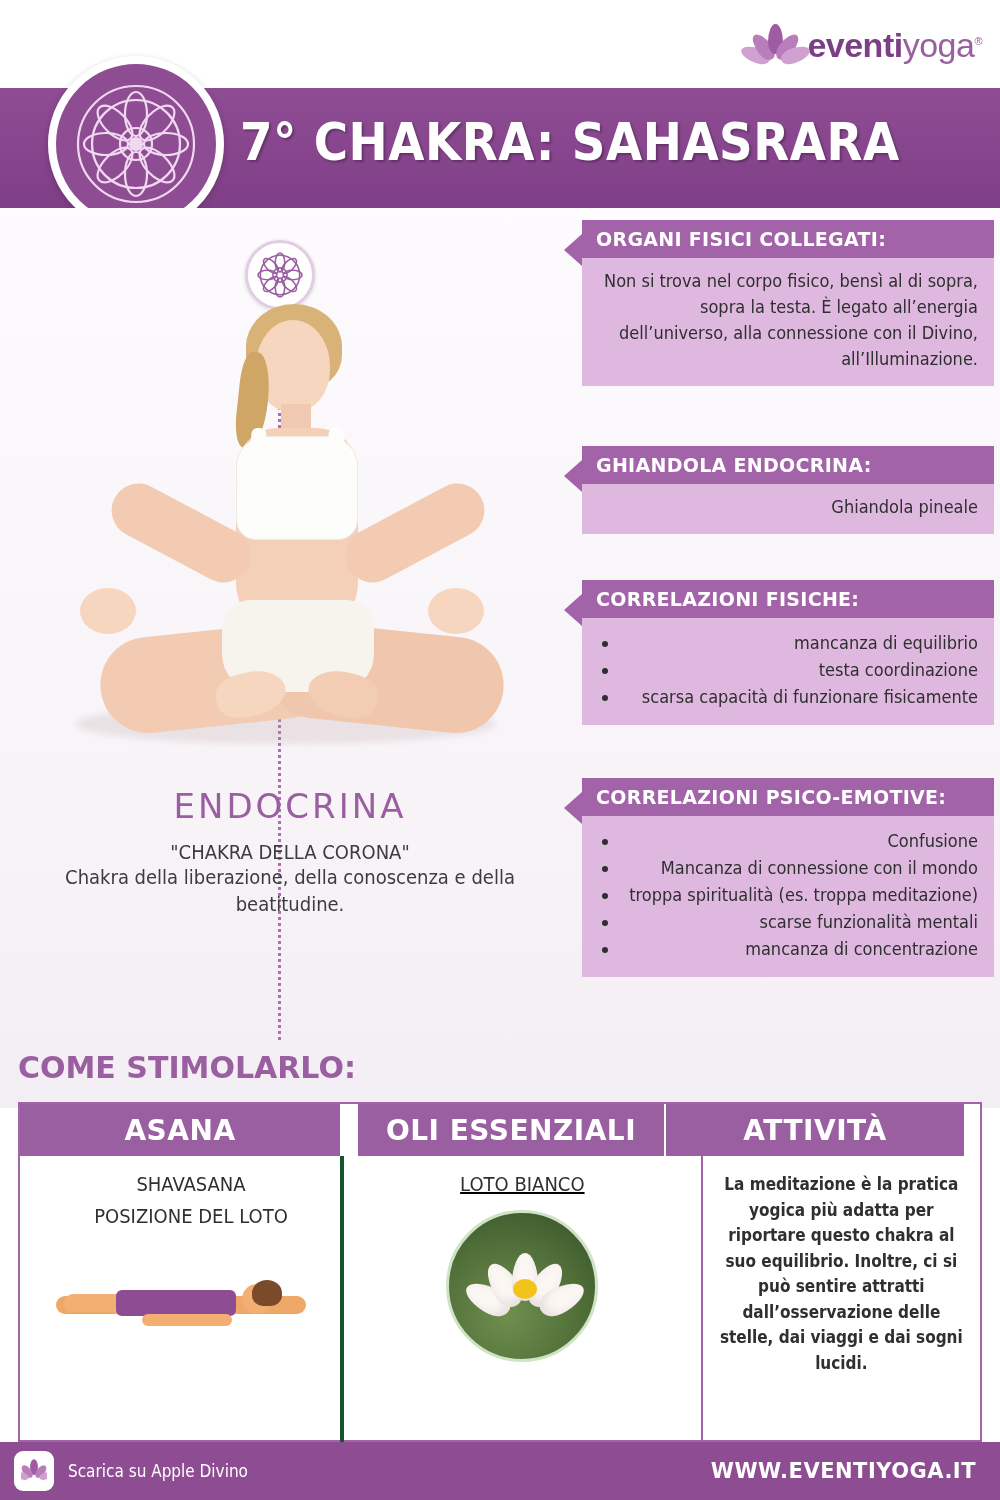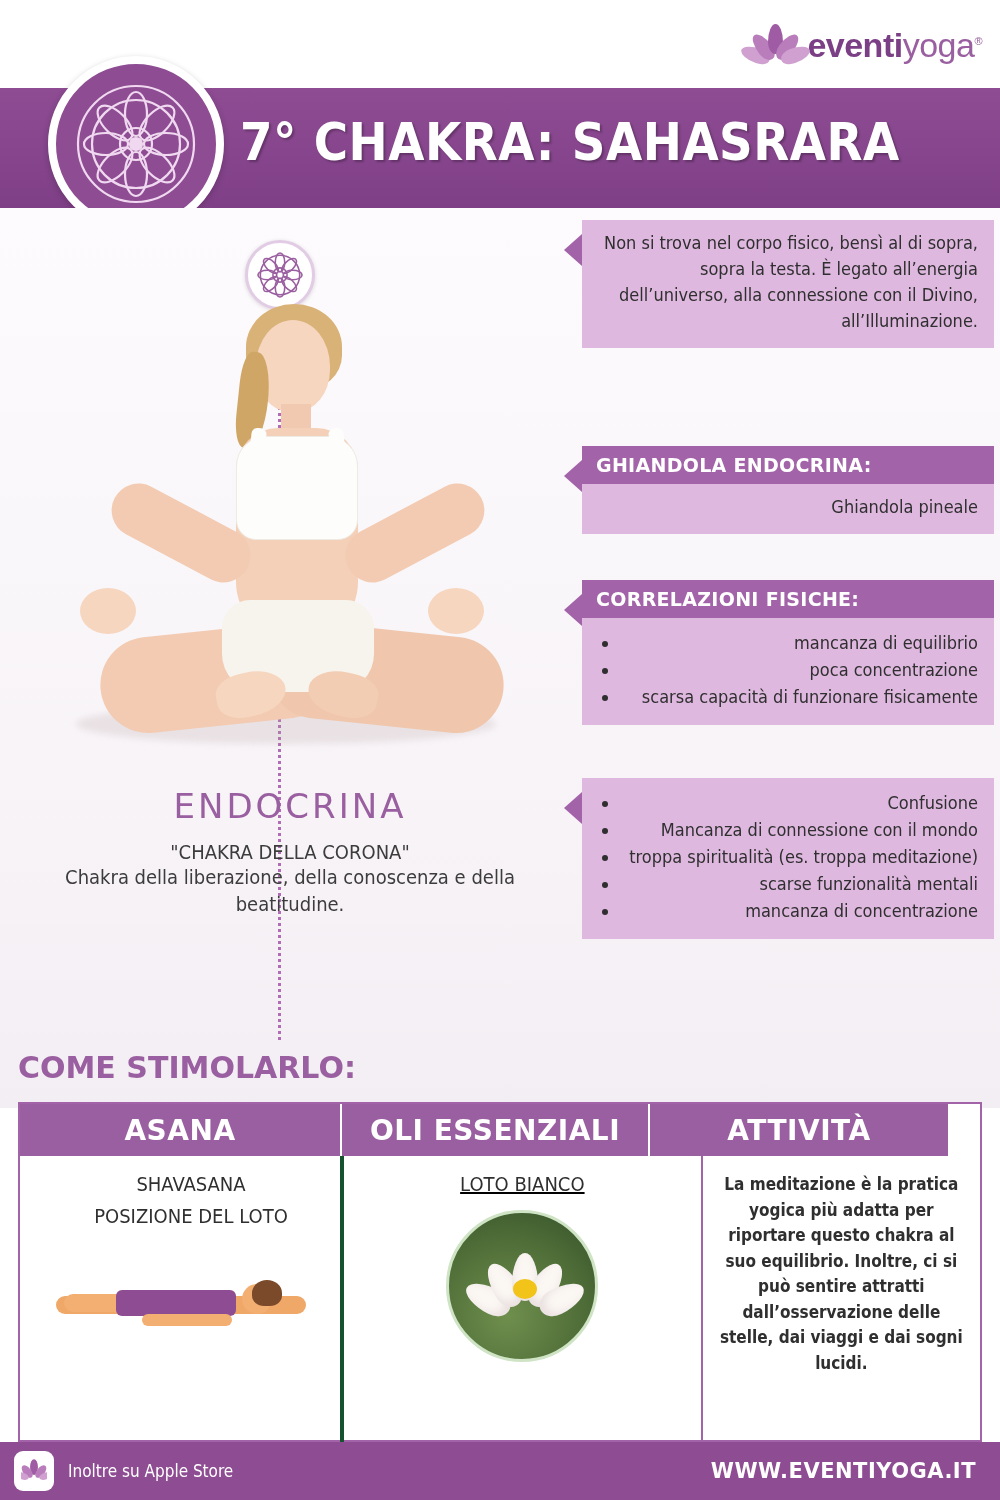--- a/index.html
+++ b/index.html
@@ -174,21 +174,21 @@
     position: absolute; left: 18px; top: 1102px; width: 964px; height: 340px;
     border: 2px solid #a263a8; background: #ffffff;
   }
   .thead { display: flex; height: 52px; }
   .th {
     color: #ffffff; background: #9a5fa0; font-size: 28px; font-weight: bold;
     display: flex; align-items: center; justify-content: center;
     font-family: "DejaVu Sans", sans-serif; letter-spacing: .5px;
   }
   .th.c1 { width: 320px; }
-  .th.c2 { width: 308px; border-left: 2px solid #ffffff; }
+  .th.c2 { width: 308px; border-left: 2px solid #ffffff; margin-left: 16px; }
   .th.c3 { width: 300px; border-left: 2px solid #ffffff; }
   .tbody { display: flex; height: 286px; }
   .td { padding: 16px 14px; text-align: center; }
   .td.c1 { width: 320px; padding-left: 36px; }
   .td.c2 { width: 388px; border-left: 4px solid #14532d; text-decoration: underline; }
   .td.c3 { width: 300px; border-left: 2px solid #a263a8; }
   .td .line {
     font-size: 20px; color: #2f2f2f; margin-bottom: 8px;
     font-family: "DejaVu Sans Condensed","DejaVu Sans",sans-serif;
   }
@@ -335,43 +335,45 @@
   </div>
 
   <div class="caption">
     <h2>ENDOCRINA</h2>
     <div class="sub">"CHAKRA DELLA CORONA"</div>
     <div class="desc">Chakra della liberazione, della conoscenza e della beatitudine.</div>
   </div>
 
   <div class="card" id="card-organi">
     <div class="arrow"></div>
+    <div class="head-bar">ORGANI FISICI COLLEGATI:</div>
     <div class="body">Non si trova nel corpo fisico, bensì al di sopra, sopra la testa. È legato all’energia dell’universo, alla connessione con il Divino, all’Illuminazione.</div>
   </div>
 
   <div class="card" id="card-ghiandola">
     <div class="arrow"></div>
     <div class="head-bar">GHIANDOLA ENDOCRINA:</div>
     <div class="body">Ghiandola pineale</div>
   </div>
 
   <div class="card" id="card-fisiche">
     <div class="arrow"></div>
     <div class="head-bar">CORRELAZIONI FISICHE:</div>
     <div class="body">
       <ul>
         <li>mancanza di equilibrio</li>
-        <li>poca concentrazione</li>
+        <li>testa coordinazione</li>
         <li>scarsa capacità di funzionare fisicamente</li>
       </ul>
     </div>
   </div>
 
   <div class="card" id="card-psico">
     <div class="arrow"></div>
+    <div class="head-bar">CORRELAZIONI PSICO-EMOTIVE:</div>
     <div class="body">
       <ul>
         <li>Confusione</li>
         <li>Mancanza di connessione con il mondo</li>
         <li>troppa spiritualità (es. troppa meditazione)</li>
         <li>scarse funzionalità mentali</li>
         <li>mancanza di concentrazione</li>
       </ul>
     </div>
   </div>
@@ -424,15 +426,15 @@
         <g fill="#9f5ba4">
           <ellipse cx="23" cy="14" rx="7" ry="14"></ellipse>
           <ellipse cx="11" cy="22" rx="7" ry="13" transform="rotate(-38 11 22)" fill="#b97dbc"></ellipse>
           <ellipse cx="35" cy="22" rx="7" ry="13" transform="rotate(38 35 22)" fill="#b97dbc"></ellipse>
           <ellipse cx="3" cy="30" rx="6" ry="11" transform="rotate(-70 3 30)" fill="#cfa0d0"></ellipse>
           <ellipse cx="43" cy="30" rx="6" ry="11" transform="rotate(70 43 30)" fill="#cfa0d0"></ellipse>
         </g>
       </svg>
     </div>
   </div>
-  <div class="footer-left">Inoltre su Apple Store</div>
+  <div class="footer-left">Scarica su Apple Divino</div>
   <div class="footer-right">WWW.EVENTIYOGA.IT</div>
 </div>
 
 </body></html>

